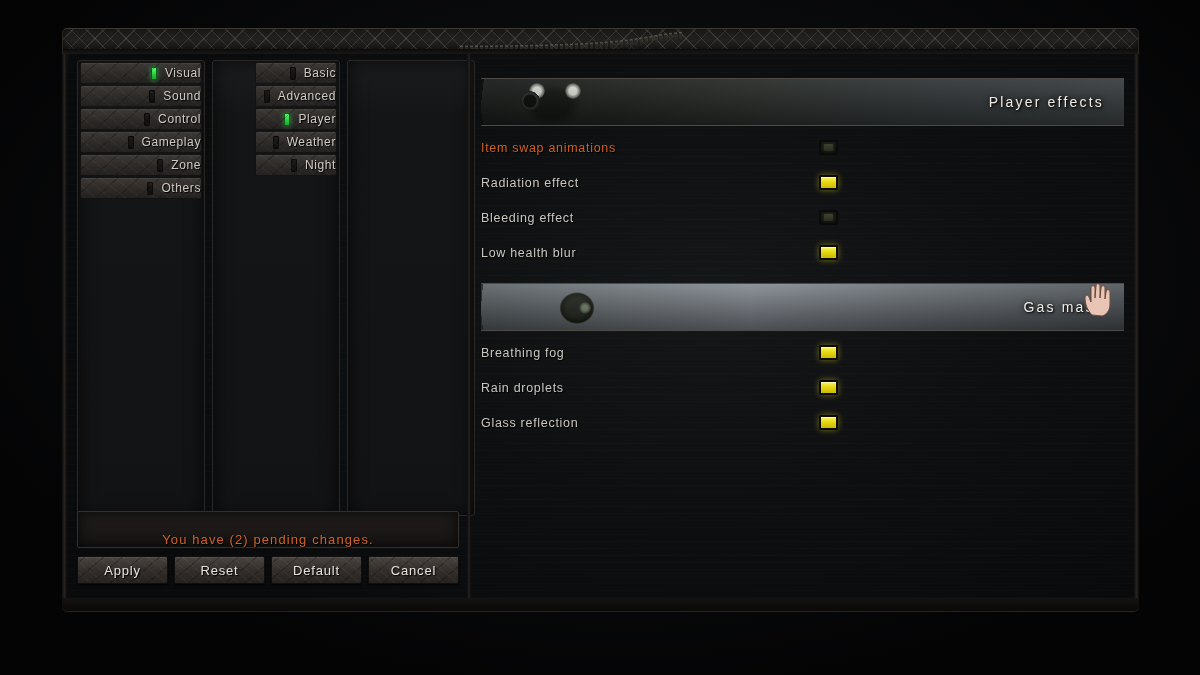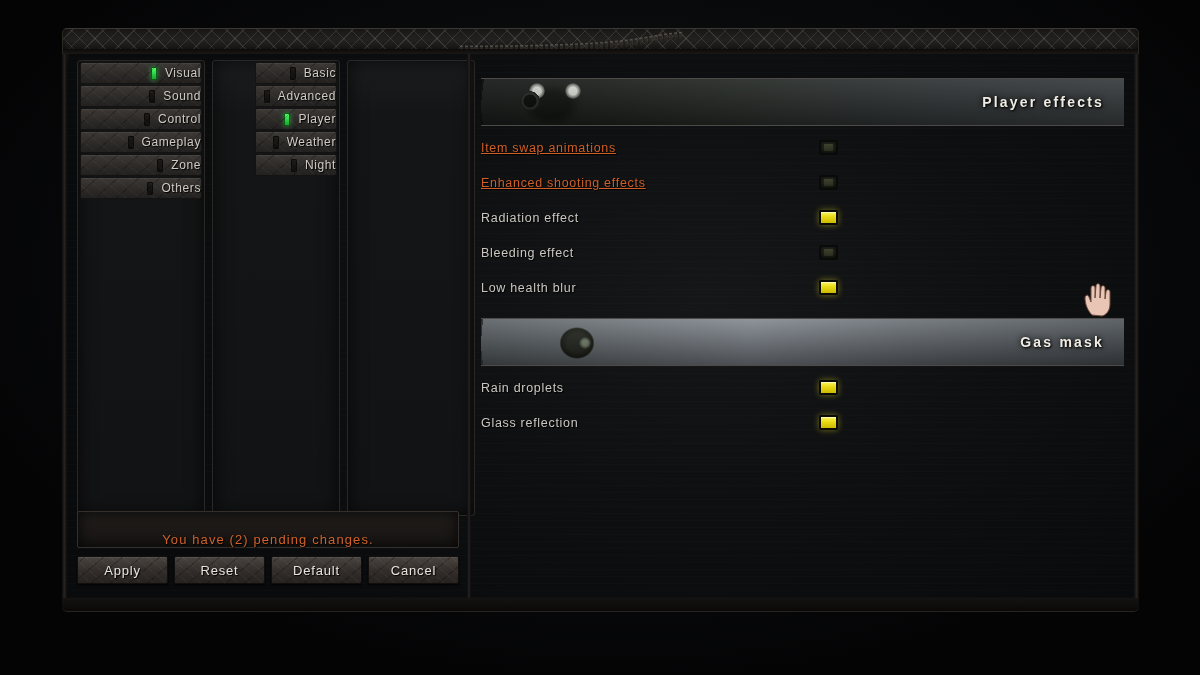--- a/index.html
+++ b/index.html
@@ -192,21 +192,21 @@
     position:relative;
     height:48px; margin:0 10px;
     border-top:1px solid #4d4a47;
     border-bottom:1px solid #4d4a47;
     display:flex; align-items:center; justify-content:flex-end;
     overflow:hidden;
   }
   .sec .banner{ position:absolute; inset:0; }
   .sec .title{
     position:relative;
-    font-size:14px; font-weight:bold; color:#f0ece4;
+    font-size:14px; font-weight:normal; color:#f0ece4;
     letter-spacing:2.2px; margin-right:20px;
     text-shadow:1px 1px 2px #000, 0 0 6px #000;
   }
 
   
   .banner-player{
     background:
       radial-gradient(circle 16px at 49px 22px, #0a0c0a 38%, #2e332e 44%, #171a17 60%, transparent 62%),
       radial-gradient(circle 13px at 56px 12px, #d8dbd4 30%, #62655e 55%, transparent 62%),
       radial-gradient(circle 13px at 92px 12px, #dcdfd8 30%, #5f625b 55%, transparent 62%),
@@ -242,21 +242,21 @@
     position:relative;
     height:35px;
     display:flex; align-items:center;
     padding-left:10px;
     cursor:pointer;
   }
   .opt .lbl{
     font-size:12.5px; color:#cbc7c0; letter-spacing:.7px;
     text-shadow:1px 1px 1px #000;
   }
-  .opt.modified .lbl{ color:#cf5f26;text-decoration:underline; }
+  .opt.modified .lbl{ color:#cf5f26; }
   .opt .chk{
     position:absolute; left:348px;
     width:19px; height:15px;
     border:2px solid #0a0a08;
     border-radius:2px;
     background:linear-gradient(#2a2b24,#1a1c16);
     box-shadow:inset 0 0 4px rgba(0,0,0,.9);
   }
   .opt .chk.on{
     background:linear-gradient(#fbf55e,#e8d916 45%,#cbb900);
@@ -394,24 +394,20 @@
               <div class="trees"></div>
             </div>
           <div class="title">Player effects</div>
         </div>
 
         <div class="optlist">
           <div class="opt modified">
             <span class="lbl">Item swap animations</span>
             <span class="chk off"></span>
           </div>
-          <div class="opt modified">
-            <span class="lbl">Enhanced shooting effects</span>
-            <span class="chk off"></span>
-          </div>
           <div class="opt">
             <span class="lbl">Radiation effect</span>
             <span class="chk on"></span>
           </div>
           <div class="opt">
             <span class="lbl">Bleeding effect</span>
             <span class="chk off"></span>
           </div>
           <div class="opt">
             <span class="lbl">Low health blur</span>
@@ -421,20 +417,24 @@
 
         <div class="sec" style="margin-top:13px;">
           <div class="banner banner-gas">
               <div class="trees"></div>
             </div>
           <div class="title">Gas mask</div>
         </div>
 
         <div class="optlist">
           <div class="opt">
+            <span class="lbl">Breathing fog</span>
+            <span class="chk on"></span>
+          </div>
+          <div class="opt">
             <span class="lbl">Rain droplets</span>
             <span class="chk on"></span>
           </div>
           <div class="opt">
             <span class="lbl">Glass reflection</span>
             <span class="chk on"></span>
           </div>
         </div>
 
       </div>

